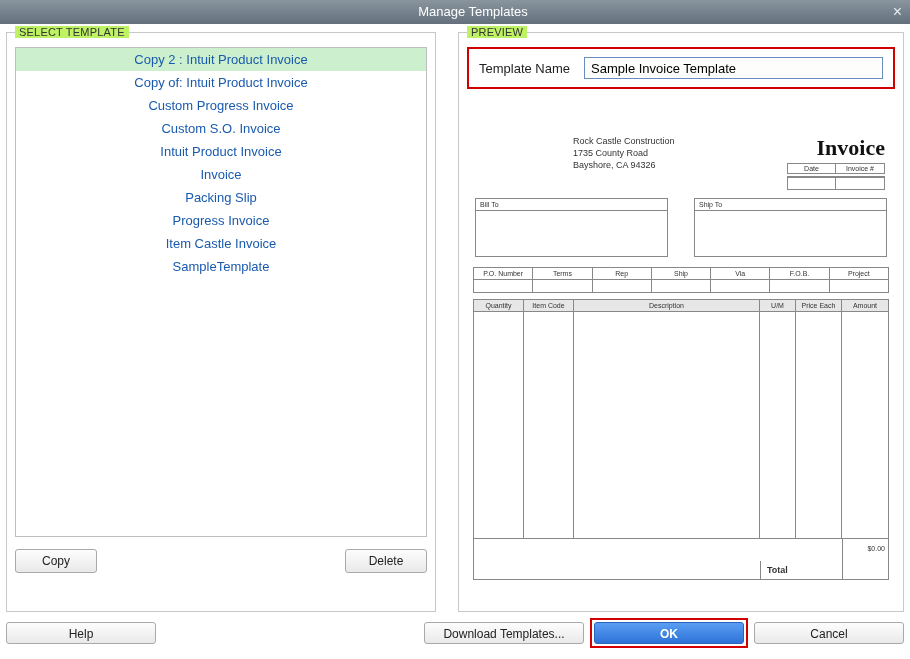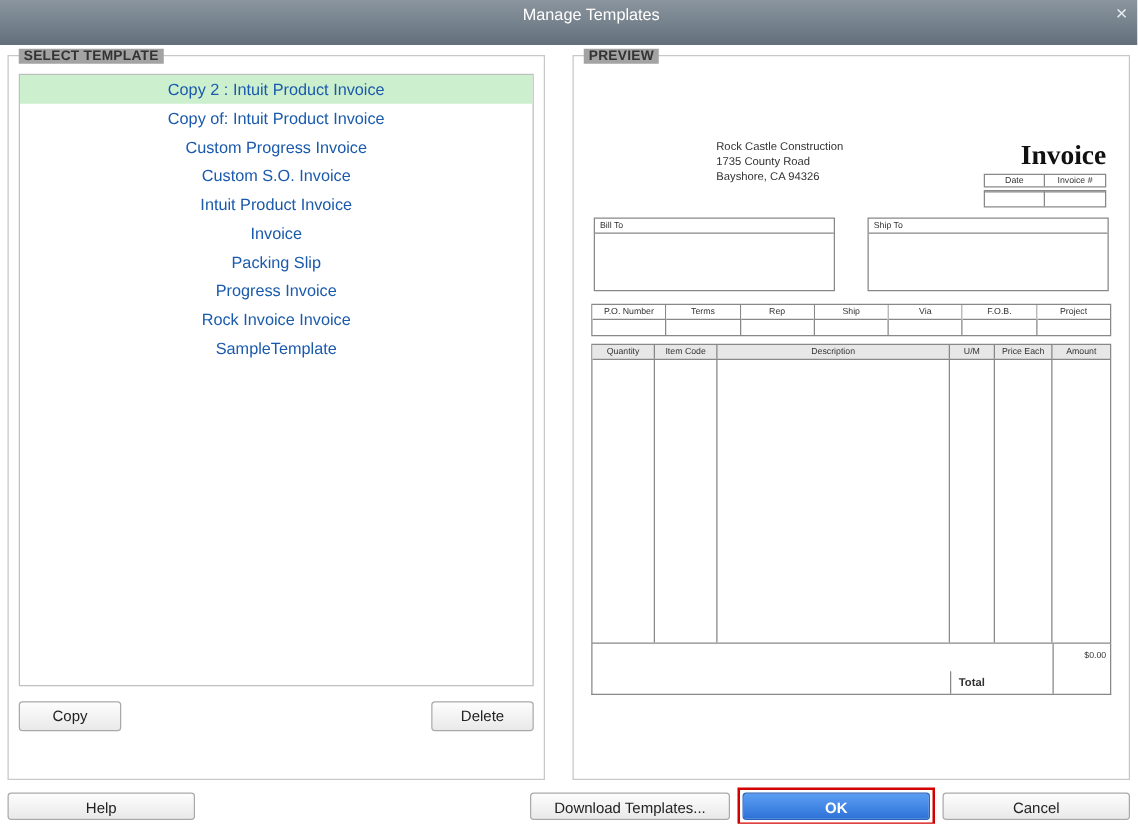--- a/index.html
+++ b/index.html
@@ -7,21 +7,21 @@
     font-family: Arial, sans-serif;
     font-size: 12px;
     background: #fff;
     width: 910px;
     height: 659px;
     overflow: hidden;
   }
   .titlebar {
     background: linear-gradient(to bottom, #8a959e, #63707c);
     color: #fff;
-    height: 36px;
+    height: 24px;
     line-height: 24px;
     text-align: center;
     font-size: 13px;
     position: relative;
     padding-left: 36px;
   }
   .titlebar .close-x {
     position: absolute;
     right: 8px; top: 0;
     color: #e8edf1;
@@ -39,27 +39,26 @@
     flex: 1;
     padding: 6px 8px 10px 8px;
     position: relative;
     background: #fff;
   }
   .panel-left { flex: 0 0 430px; }
   .panel-right { flex: 1; }
   .panel-title {
     position: relative;
     top: -14px;
-    background: #a3a3a3;
+    background: #bef264;
     display: inline-block;
     padding: 0 4px;
     font-size: 11px;
     color: #333;
     letter-spacing: .2px;
-    font-weight: bold;
   }
   .listbox {
     border: 1px solid #bfbfbf;
     height: 490px;
     overflow: auto;
     background: #fff;
     margin-top: -6px;
   }
   .list-item {
     font-size: 13px;
@@ -179,32 +178,36 @@
     <span class="panel-title">SELECT TEMPLATE</span>
     <div class="listbox" id="template-list">
         <div class="list-item selected">Copy 2 : Intuit Product Invoice</div>
         <div class="list-item">Copy of: Intuit Product Invoice</div>
         <div class="list-item">Custom Progress Invoice</div>
         <div class="list-item">Custom S.O. Invoice</div>
         <div class="list-item">Intuit Product Invoice</div>
         <div class="list-item">Invoice</div>
         <div class="list-item">Packing Slip</div>
         <div class="list-item">Progress Invoice</div>
-        <div class="list-item">Rock Invoice Invoice</div>
+        <div class="list-item">Item Castle Invoice</div>
         <div class="list-item">SampleTemplate</div>
       </div>
     <div class="btn-row">
       <div class="btn wide">Copy</div>
       <div class="btn wide">Delete</div>
     </div>
   </div>
 
   <div class="panel panel-right">
     <span class="panel-title">PREVIEW</span>
 
+    <div class="name-row">
+      <label>Template Name</label>
+      <input type="text" value="Sample Invoice Template" style="">
+    </div>
 
     <div class="invoice-preview">
       <div class="inv-header">
         <div class="inv-company">
           <div>Rock Castle Construction</div>
           <div>1735 County Road</div>
           <div>Bayshore, CA 94326</div>
         </div>
         <div class="inv-title-block">
           <div class="inv-title">Invoice</div>

